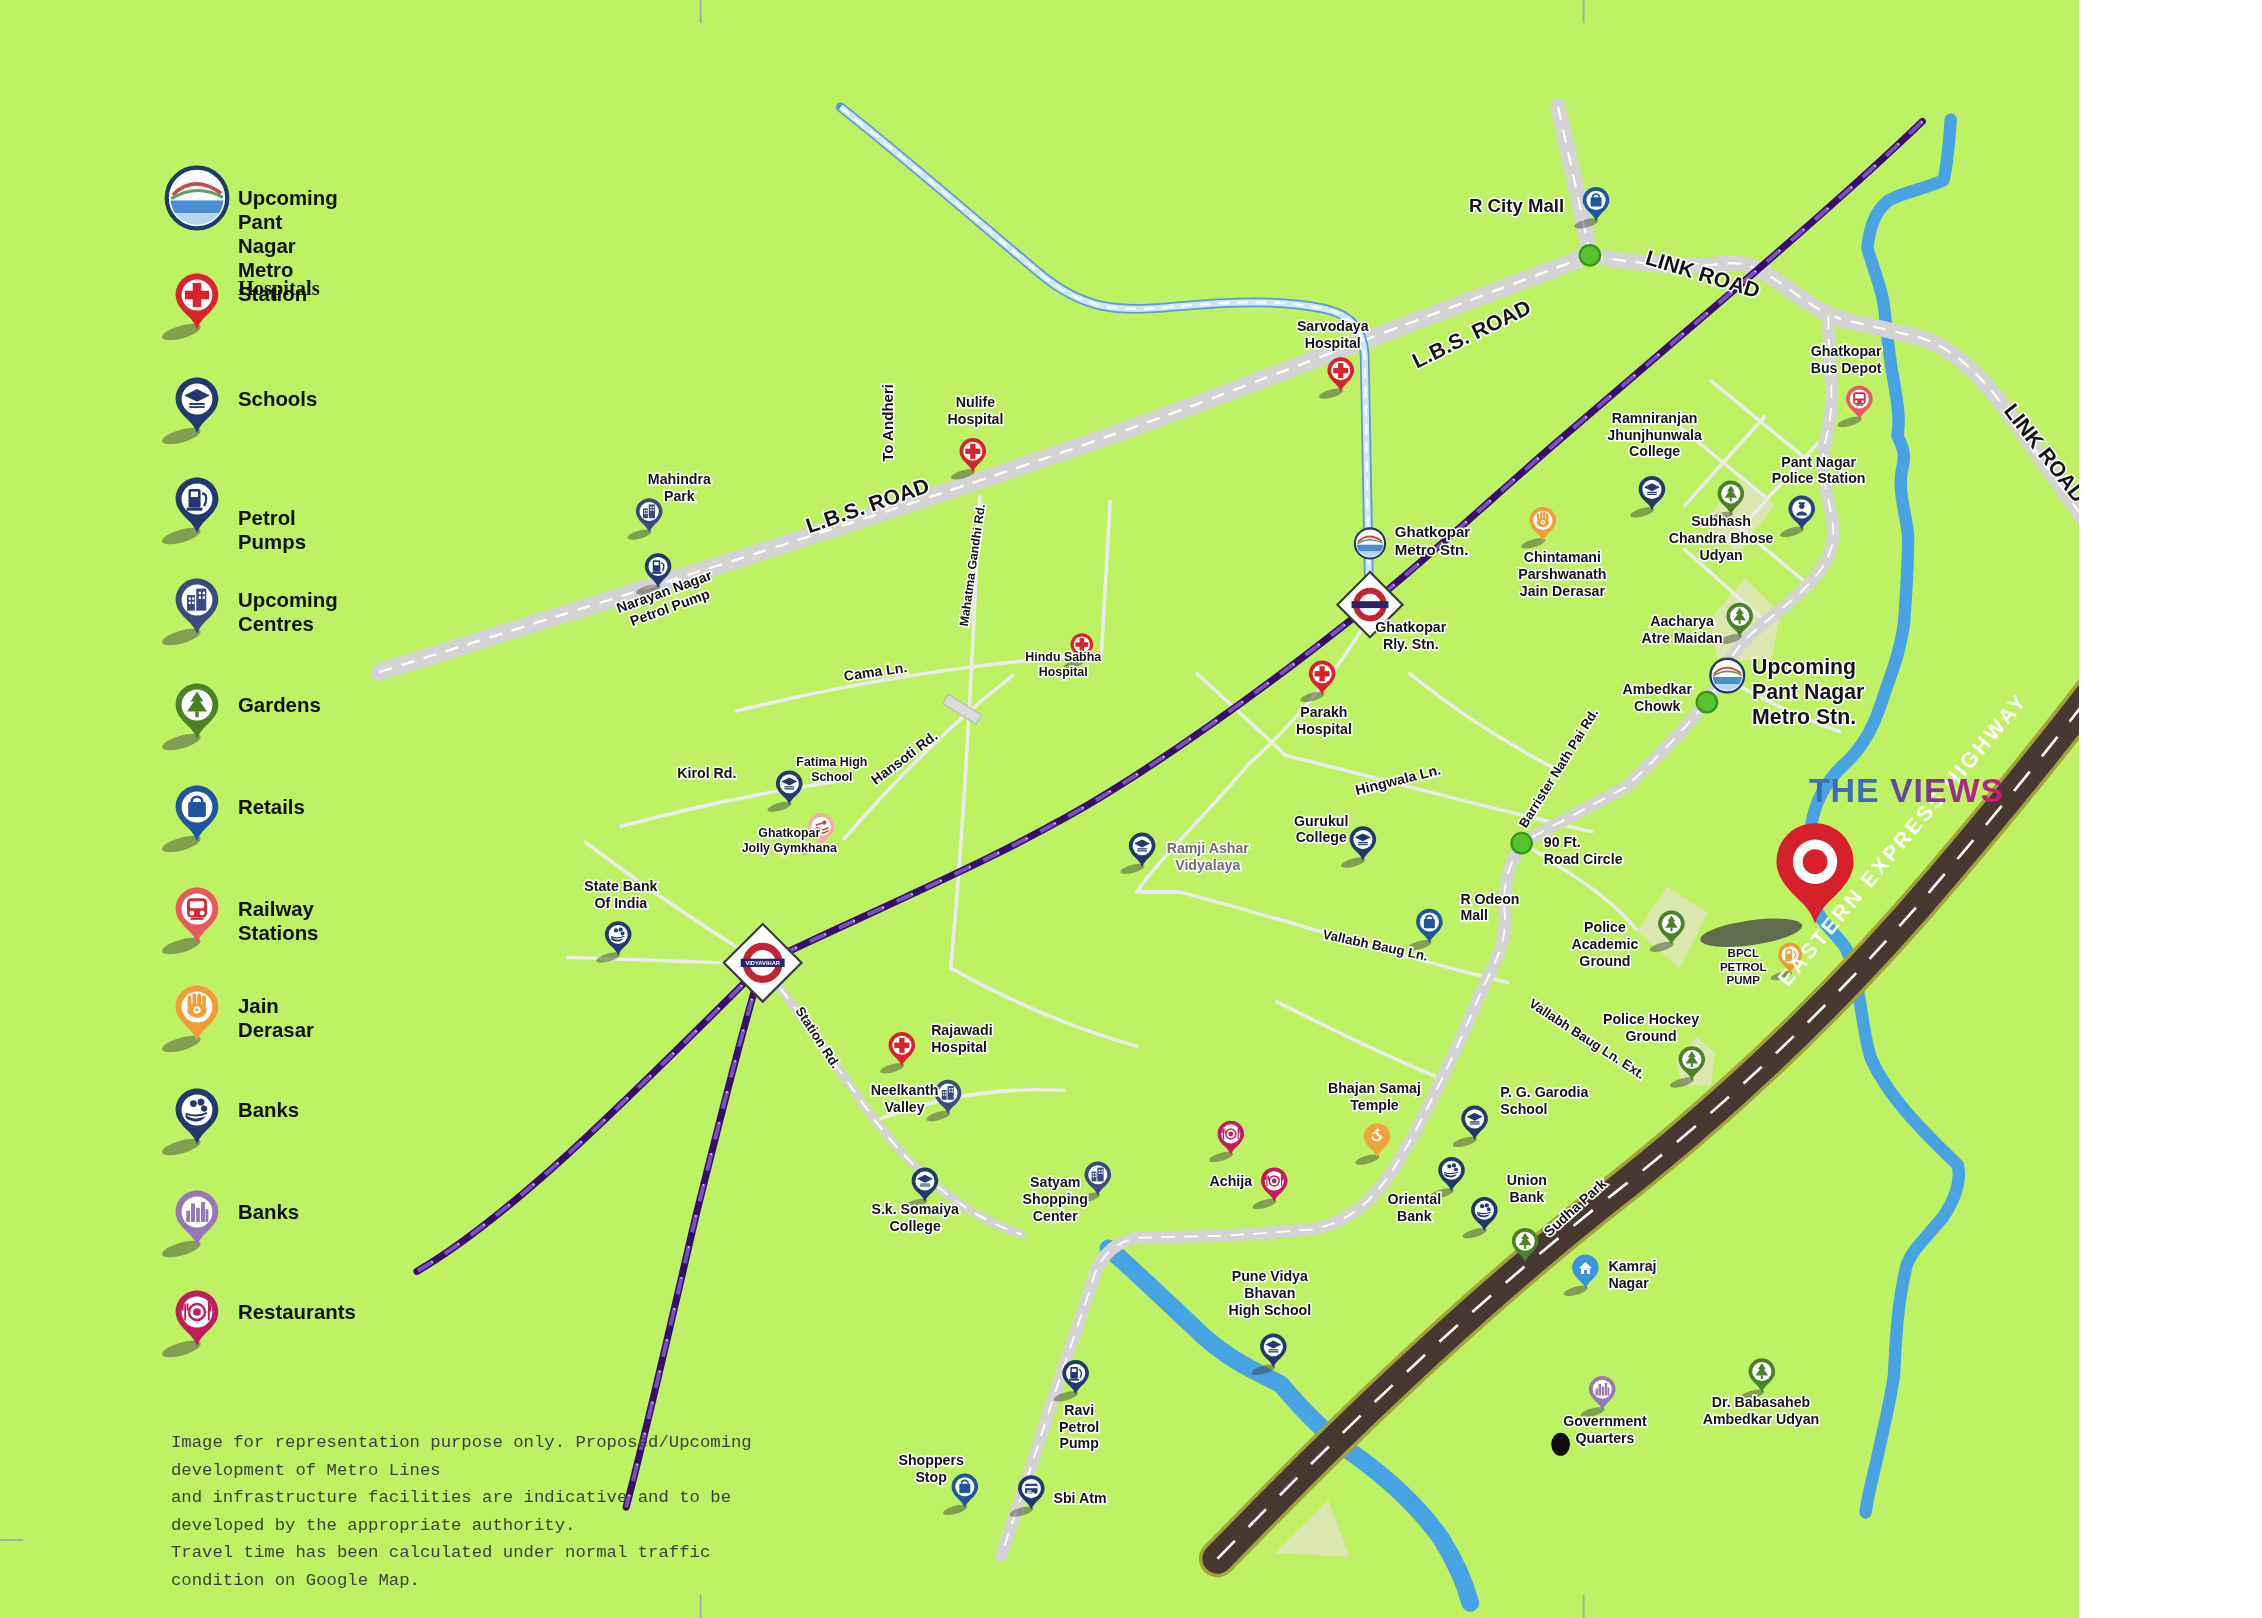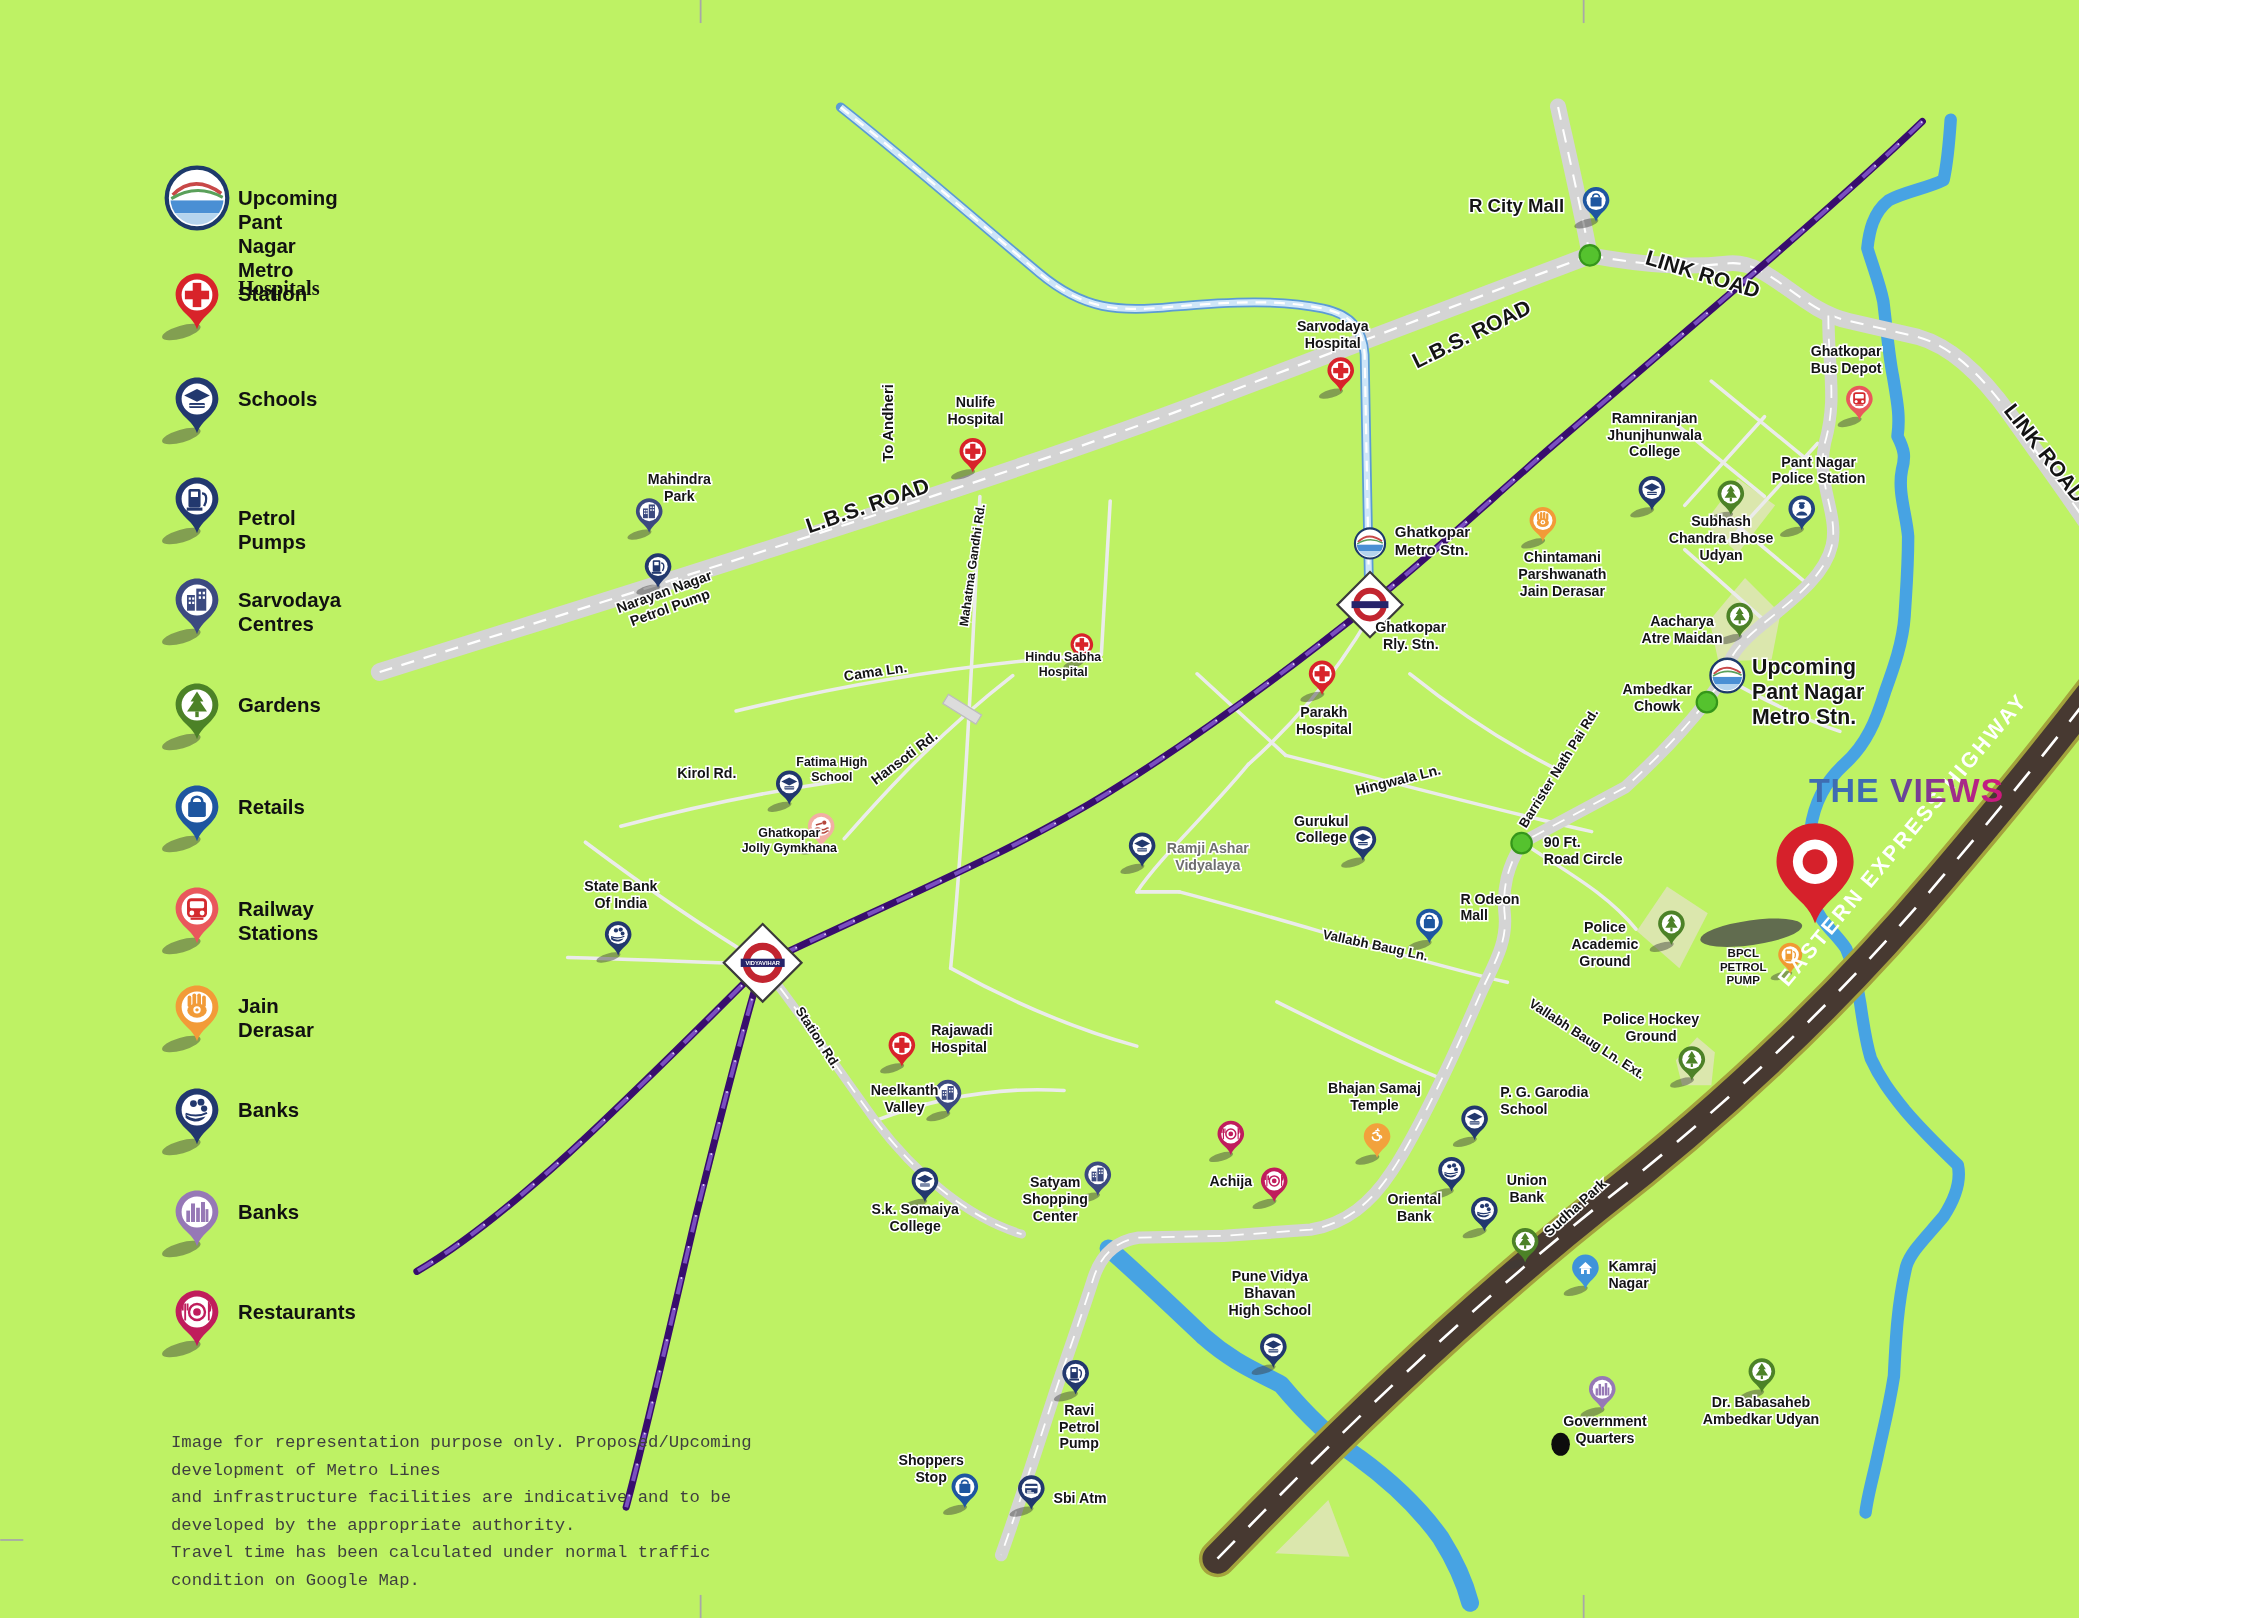--- a/index.html
+++ b/index.html
@@ -712,21 +712,21 @@
             <rect x="4" y="-5.8" width="1.6" height="1.8" fill="#fff"></rect>
             <rect x="1.2" y="-2.6" width="1.6" height="1.8" fill="#fff"></rect>
             <rect x="4" y="-2.6" width="1.6" height="1.8" fill="#fff"></rect>
             <rect x="-5.8" y="-1.8" width="1.5" height="1.6" fill="#fff"></rect>
             <rect x="-3.4" y="-1.8" width="1.5" height="1.6" fill="#fff"></rect>
             <rect x="-5.8" y="1.2" width="1.5" height="1.6" fill="#fff"></rect>
             <rect x="-3.4" y="1.2" width="1.5" height="1.6" fill="#fff"></rect>
           </g>
         </svg>
     <div class="leg-lab" style="top: 588px;">
-          <div>Sarvodaya Centres</div>
+          <div>Upcoming Centres</div>
         </div>
   </div>
 
   <div class="leg-item">
     <svg class="leg-ic" width="98" height="98" viewBox="-55 -55 110 110" style="left: 148px; top: 656px;">
           <g transform="scale(1.6)">
     <ellipse cx="-11" cy="26" rx="14" ry="4.5" fill="#3a3a3a" opacity="0.45" transform="rotate(-16 -11 26)"></ellipse>
     <path d="M0,-15 C8.3,-15 15,-8.3 15,0 C15,7 9,12 4.5,16.5 C2.5,18.7 1,21 0,24 C-1,21 -2.5,18.7 -4.5,16.5 C-9,12 -15,7 -15,0 C-15,-8.3 -8.3,-15 0,-15 Z" fill="#4c8227"></path>
             <circle r="10.8" fill="#fff"></circle>
             <polygon points="0,-9.5 4.5,-2.5 2.2,-2.5 7,4.5 -7,4.5 -2.2,-2.5 -4.5,-2.5" fill="#4c8227"></polygon>

